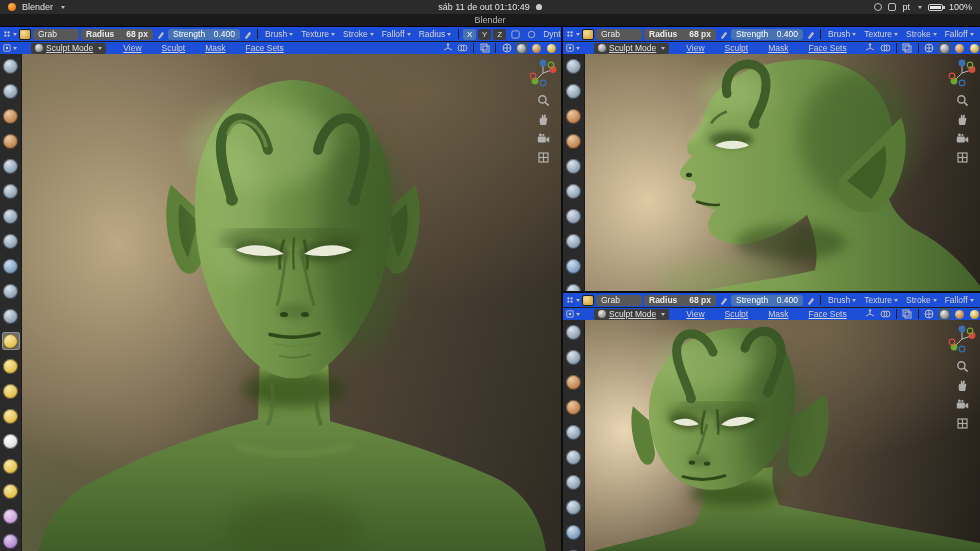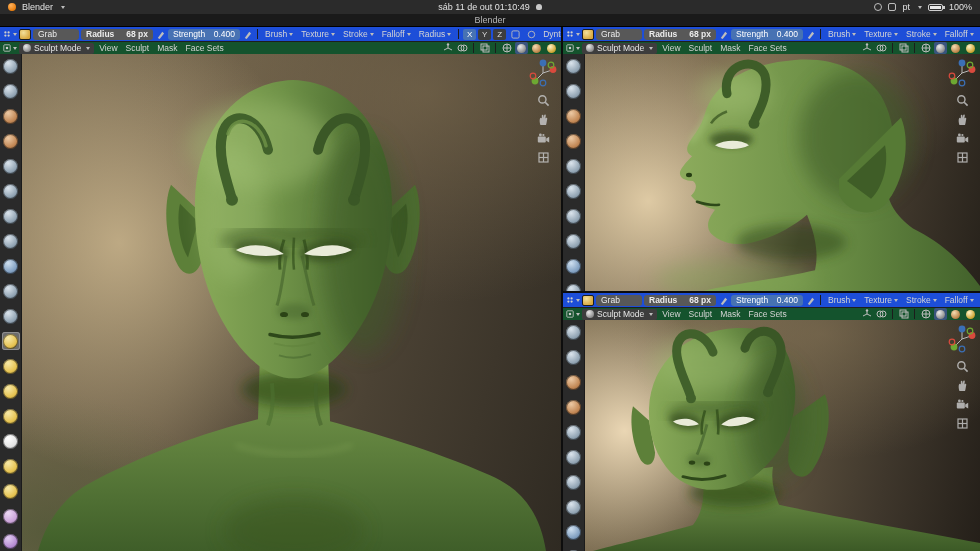--- a/index.html
+++ b/index.html
@@ -27,22 +27,22 @@
   
   .workspace{height:524px;display:flex;gap:2px;background:#0d0d0d;}
   .vp{display:flex;flex-direction:column;background:#232323;min-width:0;min-height:0;overflow:hidden;}
   .vp-left{width:561px;}
   .right-col{flex:1;display:flex;flex-direction:column;gap:2px;min-width:0;}
   .vp-rt{height:264px;}
   .vp-rb{flex:1;}
   
   .tool-header{height:14px;background:#1d4ed8;display:flex;align-items:center;gap:2px;
     padding:0 3px;white-space:nowrap;overflow:hidden;flex:none;}
-  .menu-header{height:13px;background:#14532d;display:flex;align-items:center;gap:2px;
-    padding:0 3px;white-space:nowrap;overflow:hidden;flex:none;border-top:1px solid #1e1e1e;}
+  .menu-header{height:13px;background:#1d4ed8;display:flex;align-items:center;gap:14px;
+    padding:0 3px;white-space:nowrap;overflow:hidden;flex:none;border-top:1px solid #1e1e1e;text-decoration:underline;}
   .field,.slider{background:#585858;border-radius:3px;height:11px;display:flex;align-items:center;
     padding:0 5px;color:#ececec;flex:none;font-size:8.5px;}
   .slider{justify-content:space-between;}
   .slider.blue{background:#4772b3;color:#fff;}
   .f-tool{width:46px;}
   .f-radius{width:72px;font-weight:bold;}
   .f-strength{width:72px;}
   .menu-item{color:#d4d4d4;display:flex;align-items:center;padding:0 3px;flex:none;font-size:8.5px;}
   .sep{width:1px;height:10px;background:#1c1c1c;margin:0 2px;flex:none;}
   .chip{min-width:13px;height:11px;background:#3d3d3d;border-radius:2px;display:flex;align-items:center;

